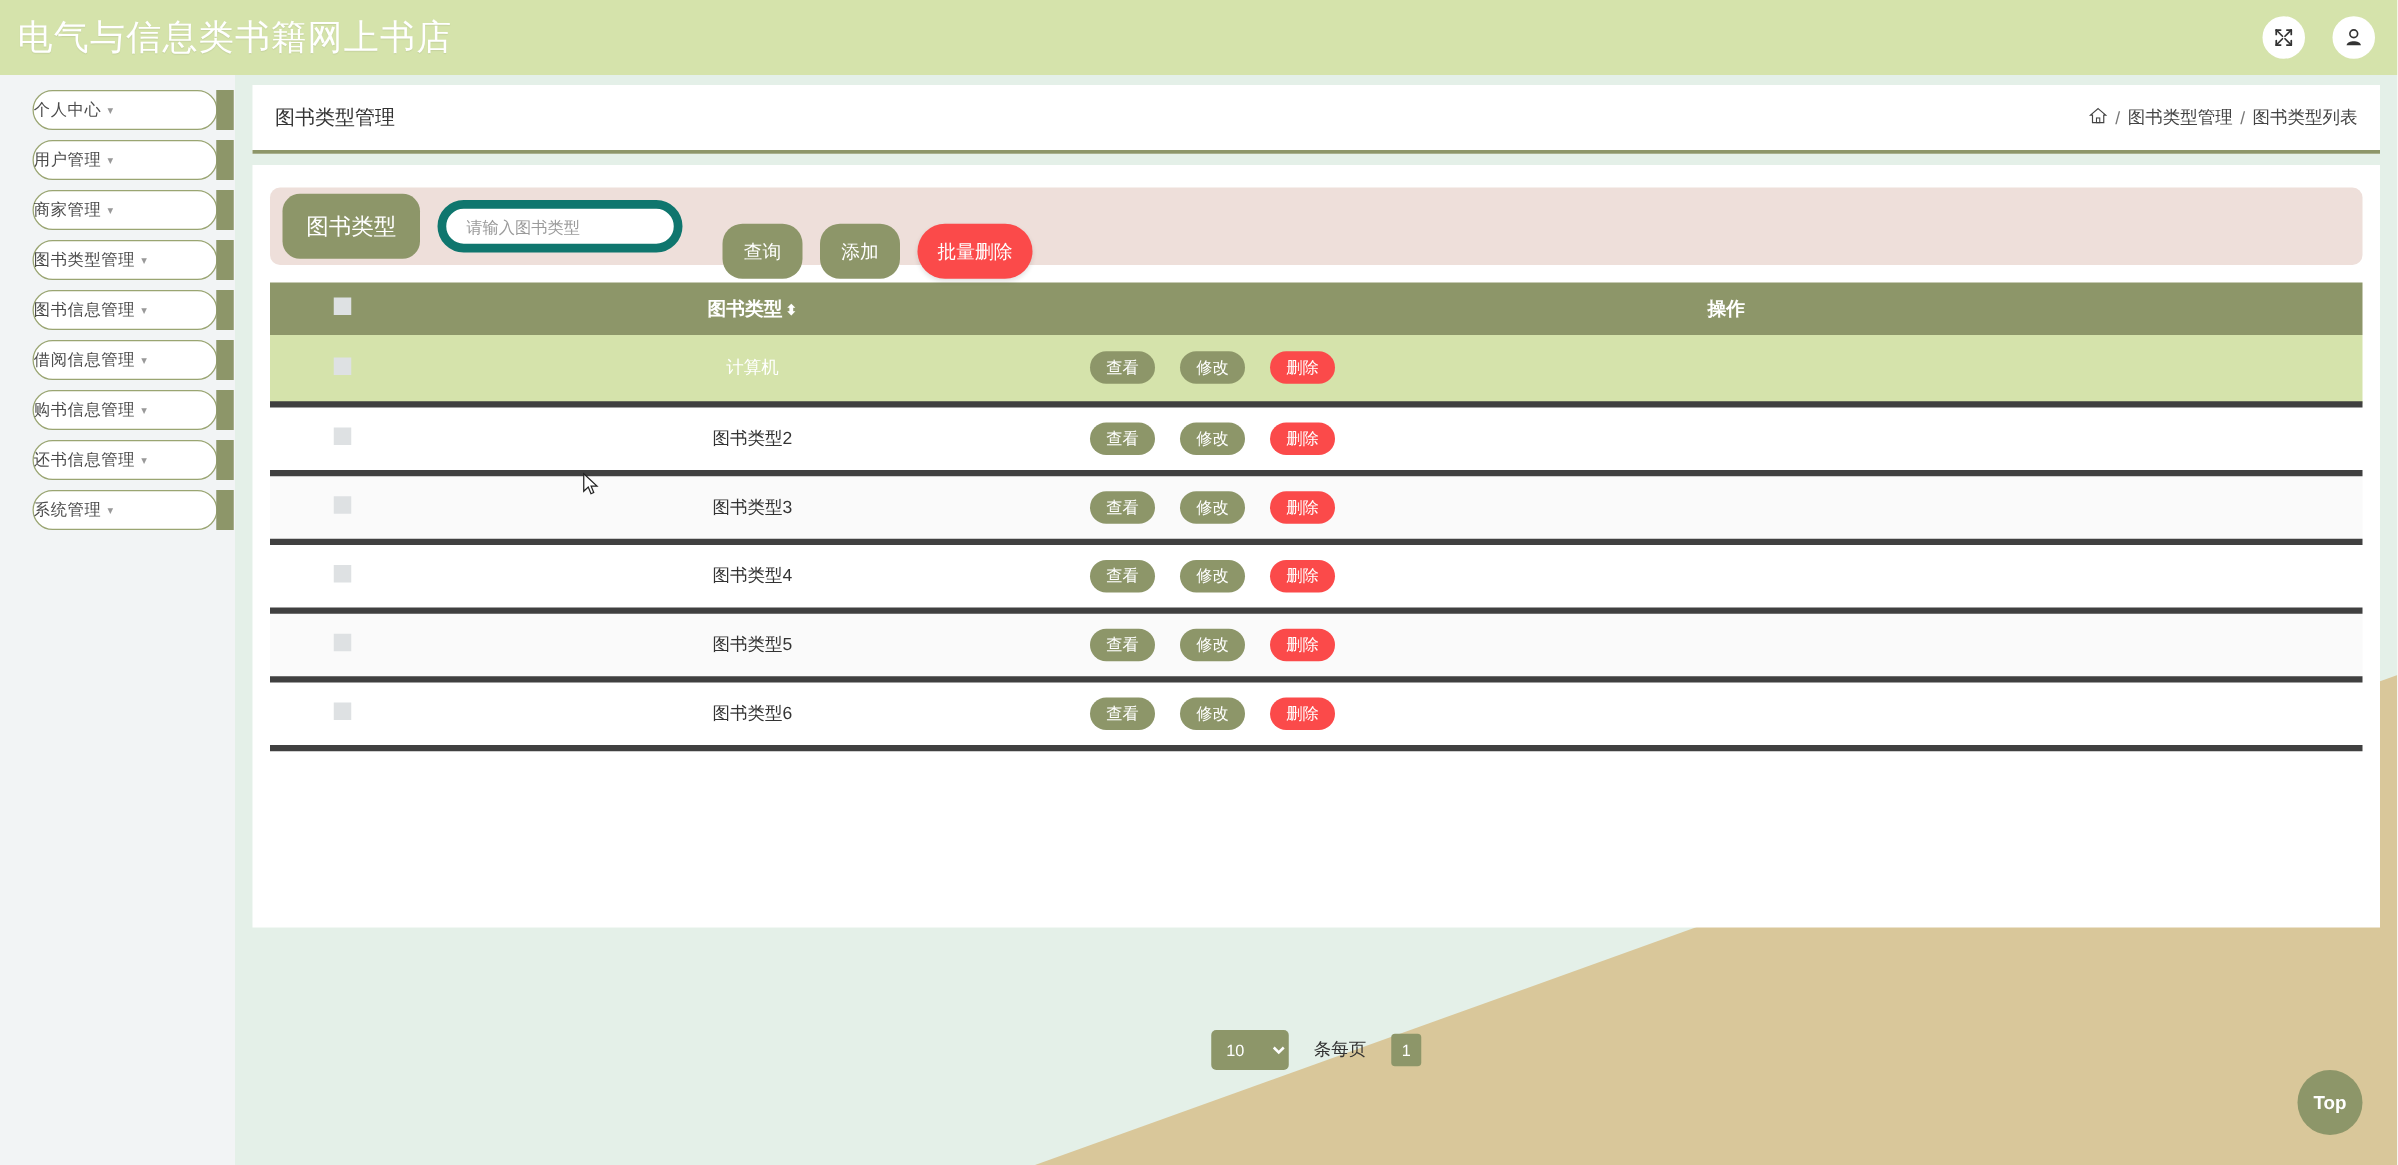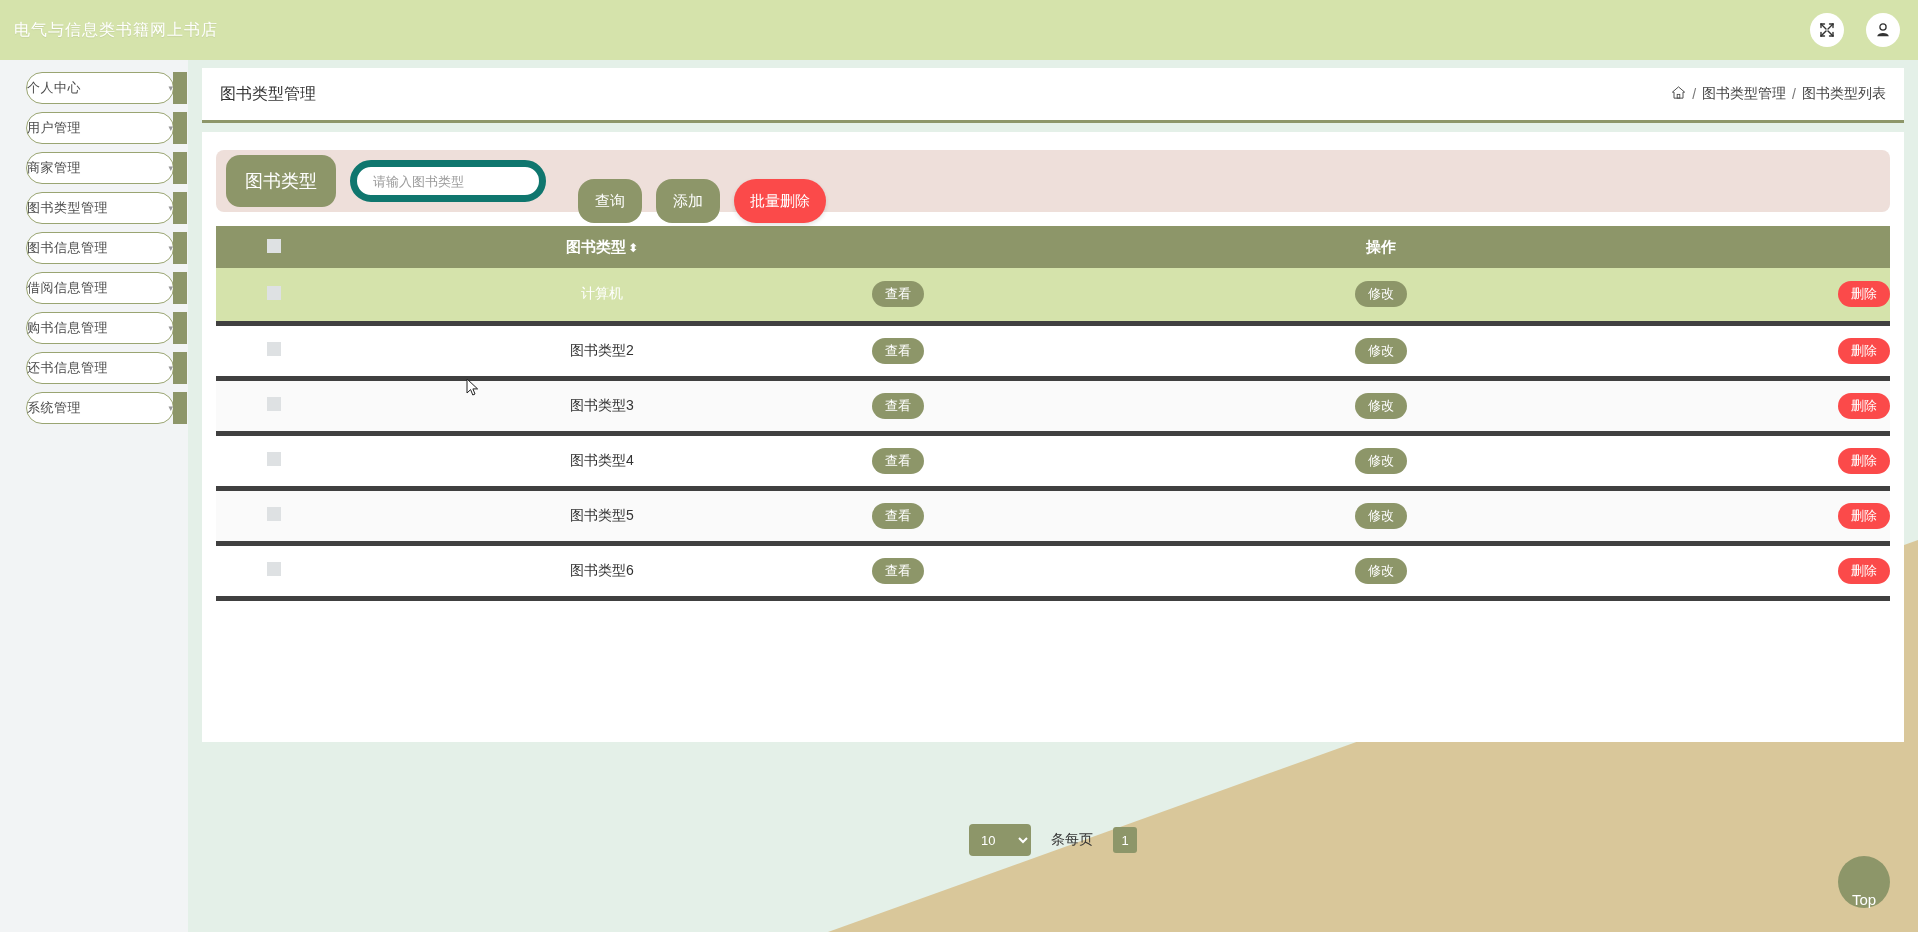--- a/index.html
+++ b/index.html
@@ -9,42 +9,42 @@
     background: #ffffff; overflow: hidden;
   }
   #app { position: relative; width: 1918px; height: 932px; background:#eef5ef; }
 
   
   .topbar {
     position:absolute; left:0; top:0; width:1918px; height:60px;
     background:#d5e3ab; display:flex; align-items:center;
   }
   .brand {
-    margin-left:14px; color:#ffffff; font-size:16px; letter-spacing:1px;
+    margin-left:14px; color:#ffffff; font-size:28px; letter-spacing:1px;
     text-shadow:0 1px 1px rgba(0,0,0,.08);
   }
   .topbar-actions {
     position:absolute; right:18px; top:0; height:60px;
     display:flex; align-items:center; gap:22px;
   }
   .circ-btn {
     width:34px; height:34px; border-radius:50%; background:#ffffff;
     display:flex; align-items:center; justify-content:center; cursor:pointer;
   }
   .circ-btn svg { display:block; }
 
   
   .sidebar {
     position:absolute; left:0; top:60px; width:188px; height:872px;
     background:#f2f4f5; padding-top:12px;
   }
   .side-item {
     position:relative; margin:0 14px 8px 26px; height:32px;
     background:#ffffff; border:1px solid #9aa572; border-radius:17px;
-    display:flex; align-items:center; justify-content:space-between; cursor:pointer;
+    display:flex; align-items:center; justify-content:flex-start; cursor:pointer;
   }
   .side-item .side-label {
     font-size:13px; color:#4a4a4a; letter-spacing:.5px;
   }
   .side-item .caret {
     margin-left:5px; font-size:9px; color:#999; line-height:1;
   }
   .side-item .accent {
     position:absolute; right:-14px; top:-1px; width:14px; height:32px;
     background:#8d9669;
@@ -110,21 +110,21 @@
   th.col-act, td.col-act { width:auto; }
   .sort-ico { font-size:12px; margin-left:2px; }
 
   table.grid tbody tr { height:55px; border-bottom:5px solid #404040; }
   table.grid tbody tr.even { background:#ffffff; }
   table.grid tbody tr.odd  { background:#fafafa; }
   table.grid tbody tr.hovered { background:#d5e3ab; }
   table.grid tbody tr.hovered td.cell-name { color:#ffffff; }
   td { text-align:center; font-size:14px; color:#333; }
   .cbox { display:inline-block; width:14px; height:14px; background:#dee1e3; cursor:pointer; }
-  .row-actions { display:flex; align-items:center; justify-content:space-between; gap:8px; }
+  .row-actions { display:flex; align-items:center; justify-content:flex-start; gap:20px; }
   .mini-btn {
     height:26px; min-width:52px; padding:0 12px; border:none; border-radius:13px;
     font-size:13px; color:#ffffff; cursor:pointer; font-family:inherit;
     display:flex; align-items:center; justify-content:center;
   }
   .mini-olive { background:#8d9669; }
   .mini-red { background:#fb4a4a; }
 
   .pager {
     position:absolute; left:0; top:692px; width:1702px;
@@ -137,21 +137,21 @@
   .pg-text { font-size:14px; color:#333; }
   .pg-num {
     min-width:24px; height:26px; padding:0 7px; background:#8d9669; color:#ffffff;
     font-size:13px; border-radius:3px; display:flex; align-items:center;
     justify-content:center; cursor:pointer;
   }
 
   .top-btn {
     position:absolute; right:28px; bottom:24px; width:52px; height:52px;
     border-radius:50%; background:#8d9669; color:#ffffff; font-size:15px;
-    display:flex; align-items:flex-end; justify-content:center; cursor:pointer;
+    display:flex; align-items:center; justify-content:center; cursor:pointer;font-weight:bold;
   }
   .cursor-arrow { position:absolute; left:278px; top:318px; }
 </style>
 </head>
 <body>
 
 <div id="app">
 
   <div class="topbar">
     <div class="brand">电气与信息类书籍网上书店</div>

